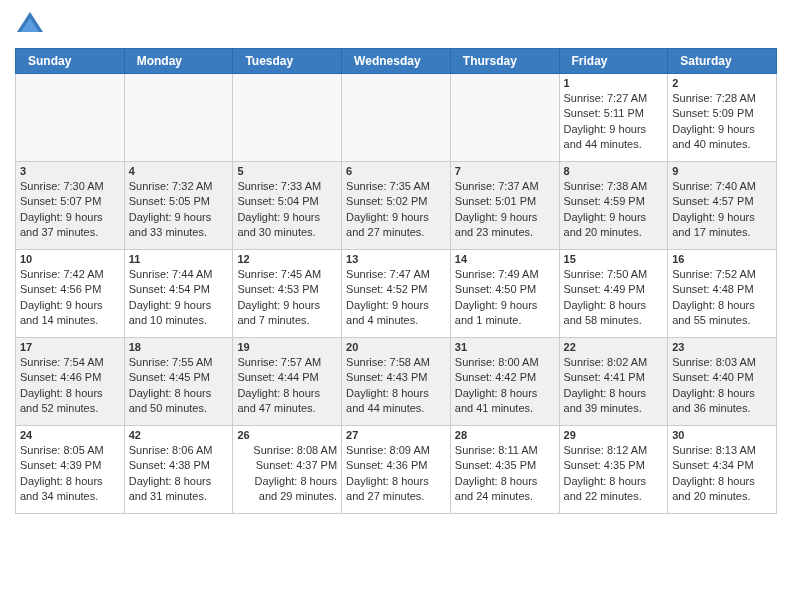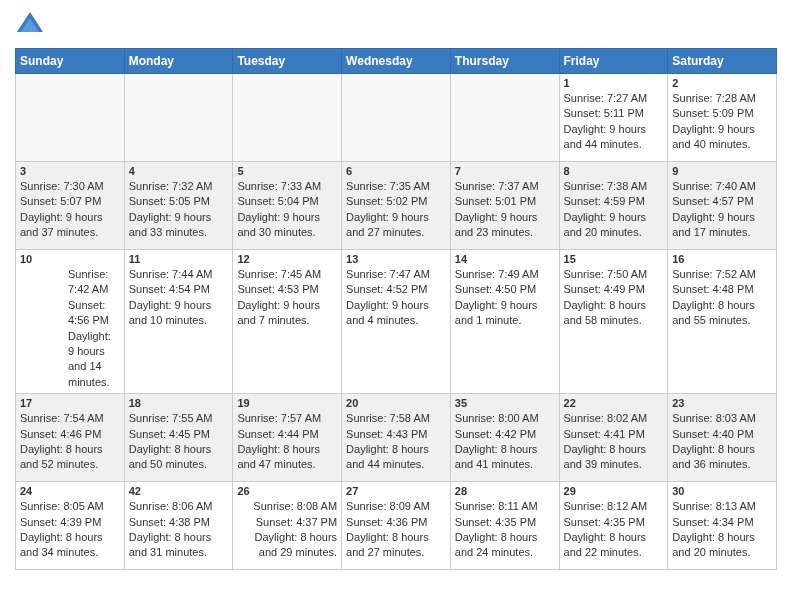--- a/index.html
+++ b/index.html
@@ -62,21 +62,21 @@
     .calendar {
       width: 100%;
       border-collapse: collapse;
       table-layout: fixed;
     }
     .calendar th {
       background: #3a7abf;
       color: #fff;
       font-size: 12px;
       font-weight: bold;
-      padding: 5px 4px;
+      padding: 5px 12px;
       text-align: left;
       border: 1px solid #2a6aaf;
     }
     .calendar td {
       vertical-align: top;
       border: 1px solid #ccc;
       padding: 3px 4px;
       font-size: 9.5px;
       color: #333;
       background: #fff;
@@ -202,21 +202,21 @@
             <span class="day-num">9</span>
             <div class="day-info" style="white-space: pre-line;">Sunrise: 7:40 AM
 Sunset: 4:57 PM
 Daylight: 9 hours
 and 17 minutes.</div>
           </td>
         </tr>
         <tr>
           <td>
             <span class="day-num">10</span>
-            <div class="day-info" style="white-space: pre-line; margin-left: 48px;">Sunrise: 7:42 AM
+            <div class="day-info" style="white-space: pre-line;">Sunrise: 7:42 AM
 Sunset: 4:56 PM
 Daylight: 9 hours
 and 14 minutes.</div>
           </td>
           <td>
             <span class="day-num">11</span>
             <div class="day-info" style="white-space: pre-line;">Sunrise: 7:44 AM
 Sunset: 4:54 PM
 Daylight: 9 hours
 and 10 minutes.</div>
@@ -280,21 +280,21 @@
 and 47 minutes.</div>
           </td>
           <td>
             <span class="day-num">20</span>
             <div class="day-info" style="white-space: pre-line;">Sunrise: 7:58 AM
 Sunset: 4:43 PM
 Daylight: 8 hours
 and 44 minutes.</div>
           </td>
           <td>
-            <span class="day-num">35</span>
+            <span class="day-num">31</span>
             <div class="day-info" style="white-space: pre-line;">Sunrise: 8:00 AM
 Sunset: 4:42 PM
 Daylight: 8 hours
 and 41 minutes.</div>
           </td>
           <td>
             <span class="day-num">22</span>
             <div class="day-info" style="white-space: pre-line;">Sunrise: 8:02 AM
 Sunset: 4:41 PM
 Daylight: 8 hours

